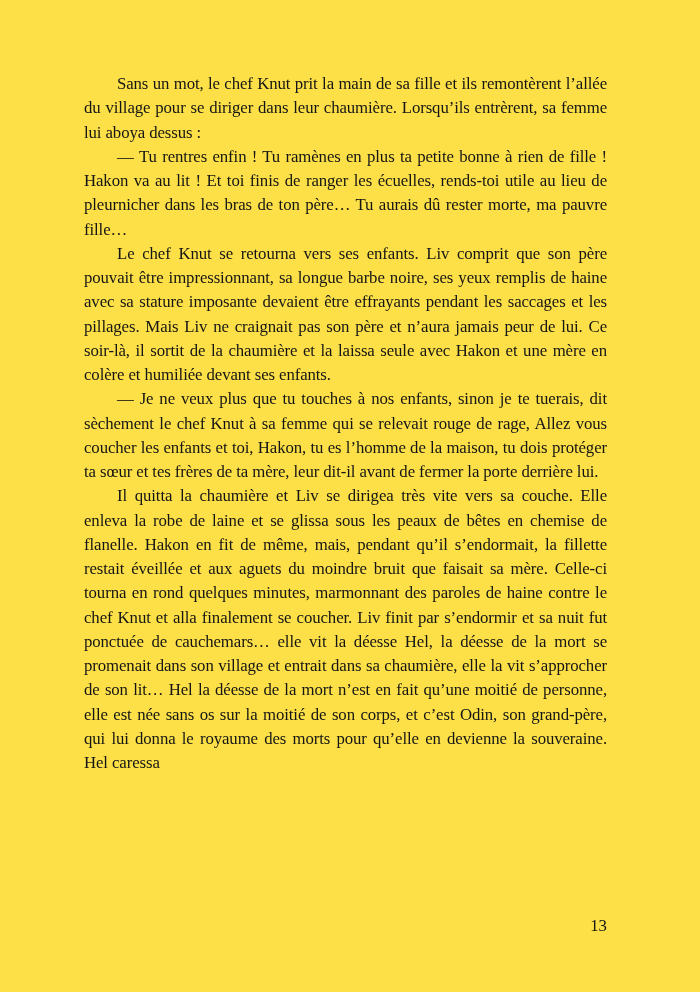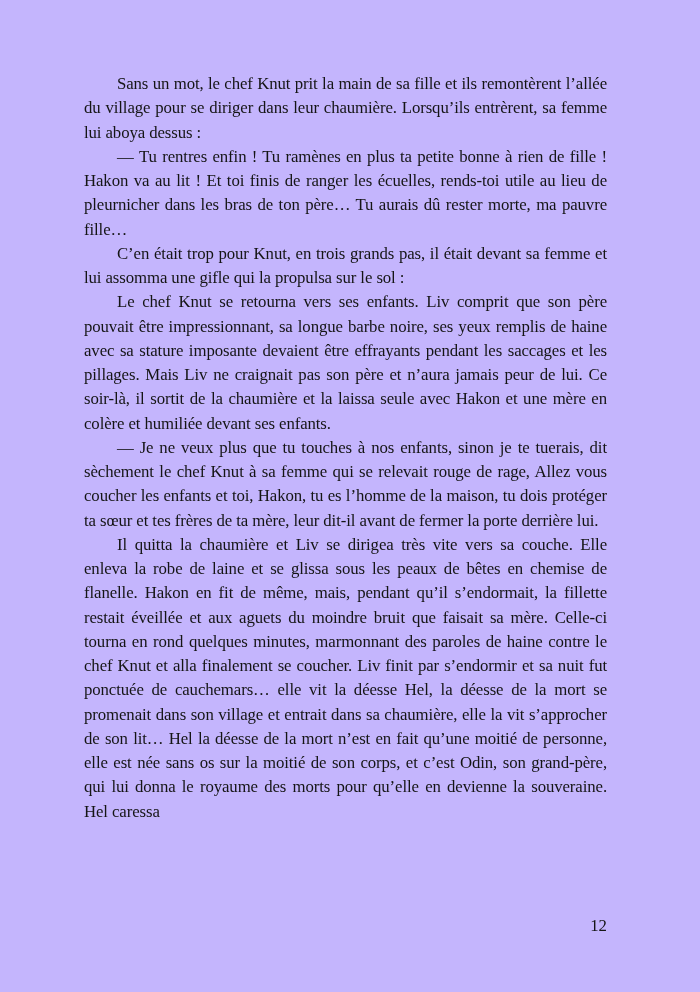--- a/index.html
+++ b/index.html
@@ -5,21 +5,21 @@
 <style>
   html, body {
     margin: 0;
     padding: 0;
     background: #ffffff;
   }
   .page {
     position: relative;
     width: 700px;
     height: 992px;
-    background: #c4b5fd;
+    background: #fde047;
     overflow: hidden;
     font-family: "Liberation Serif", "DejaVu Serif", serif;
     color: #151515;
   }
   .text-block {
     position: absolute;
     top: 72px;
     left: 84px;
     width: 523px;
     font-size: 16.8px;
@@ -42,21 +42,20 @@
   }
 </style>
 </head>
 <body>
 
 <div class="page">
 
   <div class="text-block">
     <p>Sans un mot, le chef Knut prit la main de sa fille et ils remontèrent l’allée du village pour se diriger dans leur chaumière. Lorsqu’ils entrèrent, sa femme lui aboya dessus&nbsp;:</p>
     <p>—&nbsp;Tu rentres enfin&nbsp;! Tu ramènes en plus ta petite bonne à rien de fille&nbsp;! Hakon va au lit&nbsp;! Et toi finis de ranger les écuelles, rends-toi utile au lieu de pleurnicher dans les bras de ton père… Tu aurais dû rester morte, ma pauvre fille…</p>
-    <p>C’en était trop pour Knut, en trois grands pas, il était devant sa femme et lui assomma une gifle qui la propulsa sur le sol&nbsp;:</p>
     <p>Le chef Knut se retourna vers ses enfants. Liv comprit que son père pouvait être impressionnant, sa longue barbe noire, ses yeux remplis de haine avec sa stature imposante devaient être effrayants pendant les saccages et les pillages. Mais Liv ne craignait pas son père et n’aura jamais peur de lui. Ce soir-là, il sortit de la chaumière et la laissa seule avec Hakon et une mère en colère et humiliée devant ses enfants.</p>
     <p>—&nbsp;Je ne veux plus que tu touches à nos enfants, sinon je te tuerais, dit sèchement le chef Knut à sa femme qui se relevait rouge de rage, Allez vous coucher les enfants et toi, Hakon, tu es l’homme de la maison, tu dois protéger ta sœur et tes frères de ta mère, leur dit-il avant de fermer la porte derrière lui.</p>
     <p>Il quitta la chaumière et Liv se dirigea très vite vers sa couche. Elle enleva la robe de laine et se glissa sous les peaux de bêtes en chemise de flanelle. Hakon en fit de même, mais, pendant qu’il s’endormait, la fillette restait éveillée et aux aguets du moindre bruit que faisait sa mère. Celle-ci tourna en rond quelques minutes, marmonnant des paroles de haine contre le chef Knut et alla finalement se coucher. Liv finit par s’endormir et sa nuit fut ponctuée de cauchemars… elle vit la déesse Hel, la déesse de la mort se promenait dans son village et entrait dans sa chaumière, elle la vit s’approcher de son lit… Hel la déesse de la mort n’est en fait qu’une moitié de personne, elle est née sans os sur la moitié de son corps, et c’est Odin, son grand-père, qui lui donna le royaume des morts pour qu’elle en devienne la souveraine. Hel caressa</p>
   </div>
 
-  <div class="page-number">12</div>
+  <div class="page-number">13</div>
 
 </div>
 
 </body></html>

